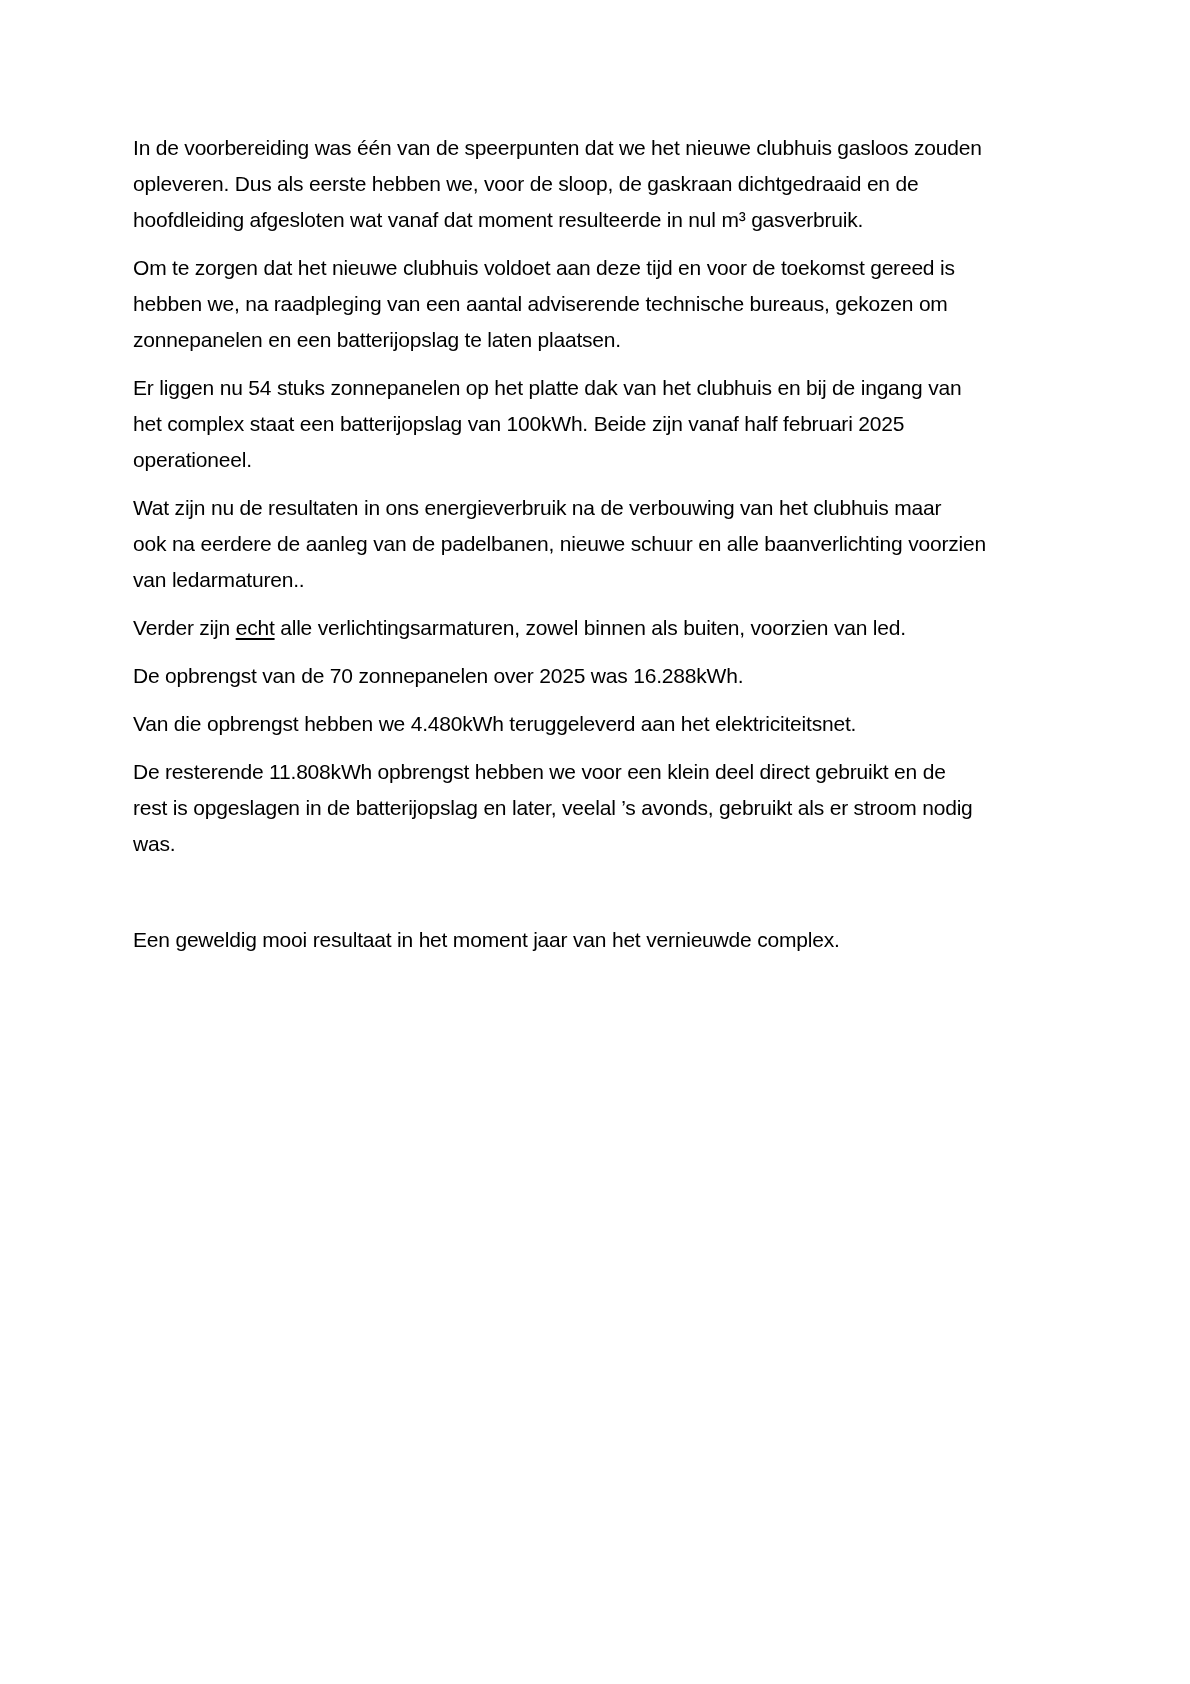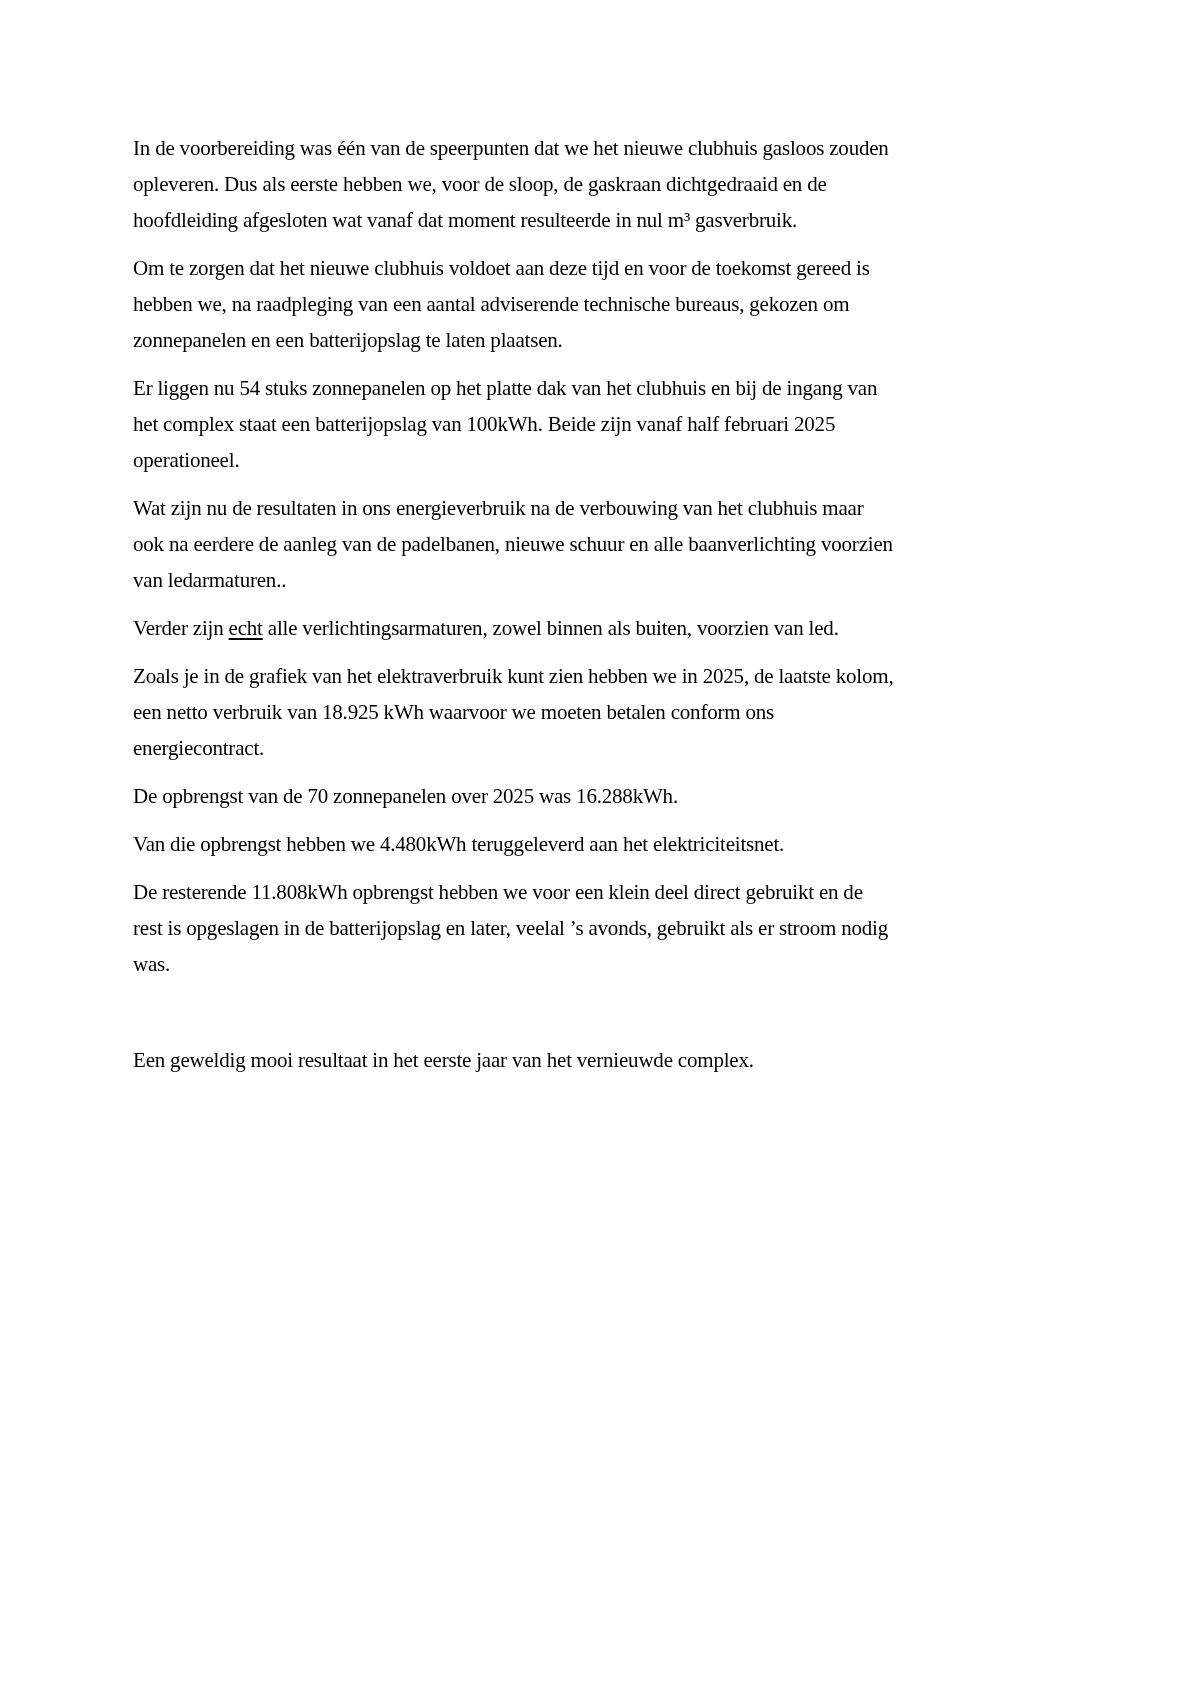--- a/index.html
+++ b/index.html
@@ -23,37 +23,35 @@
   .text-block {
     font-family: "Liberation Sans", sans-serif;
     font-size: 21px;
     line-height: 36px;
     color: #000000;
     letter-spacing: -0.2px;
   }
   .para {
     margin: 0 0 12px 0;
     white-space: normal;
-    font-family: Liberation Serif, serif;
   }
   .para u {
     text-decoration: underline;
     text-underline-offset: 3px;
   }
 </style>
 </head>
 <body>
 
 <main class="page">
   <section class="text-block" id="paragraphs">
       <p class="para">In de voorbereiding was één van de speerpunten dat we het nieuwe clubhuis gasloos zouden<br>opleveren. Dus als eerste hebben we, voor de sloop, de gaskraan dichtgedraaid en de<br>hoofdleiding afgesloten wat vanaf dat moment resulteerde in nul m³ gasverbruik.</p>
       <p class="para">Om te zorgen dat het nieuwe clubhuis voldoet aan deze tijd en voor de toekomst gereed is<br>hebben we, na raadpleging van een aantal adviserende technische bureaus, gekozen om<br>zonnepanelen en een batterijopslag te laten plaatsen.</p>
       <p class="para">Er liggen nu 54 stuks zonnepanelen op het platte dak van het clubhuis en bij de ingang van<br>het complex staat een batterijopslag van 100kWh. Beide zijn vanaf half februari 2025<br>operationeel.</p>
       <p class="para">Wat zijn nu de resultaten in ons energieverbruik na de verbouwing van het clubhuis maar<br>ook na eerdere de aanleg van de padelbanen, nieuwe schuur en alle baanverlichting voorzien<br>van ledarmaturen..</p>
       <p class="para">Verder zijn <u>echt</u> alle verlichtingsarmaturen, zowel binnen als buiten, voorzien van led.</p>
-      <p class="para">Zoals je in de grafiek van het elektraverbruik kunt zien hebben we in 2025, de laatste kolom,<br>een netto verbruik van 18.925 kWh waarvoor we moeten betalen conform ons<br>energiecontract.</p>
       <p class="para">De opbrengst van de 70 zonnepanelen over 2025 was 16.288kWh.</p>
       <p class="para">Van die opbrengst hebben we 4.480kWh teruggeleverd aan het elektriciteitsnet.</p>
       <p class="para">De resterende 11.808kWh opbrengst hebben we voor een klein deel direct gebruikt en de<br>rest is opgeslagen in de batterijopslag en later, veelal ’s avonds, gebruikt als er stroom nodig<br>was.</p>
       <p class="para">&nbsp;</p>
-      <p class="para">Een geweldig mooi resultaat in het eerste jaar van het vernieuwde complex.</p>
+      <p class="para">Een geweldig mooi resultaat in het moment jaar van het vernieuwde complex.</p>
     </section>
 </main>
 
 </body></html>

